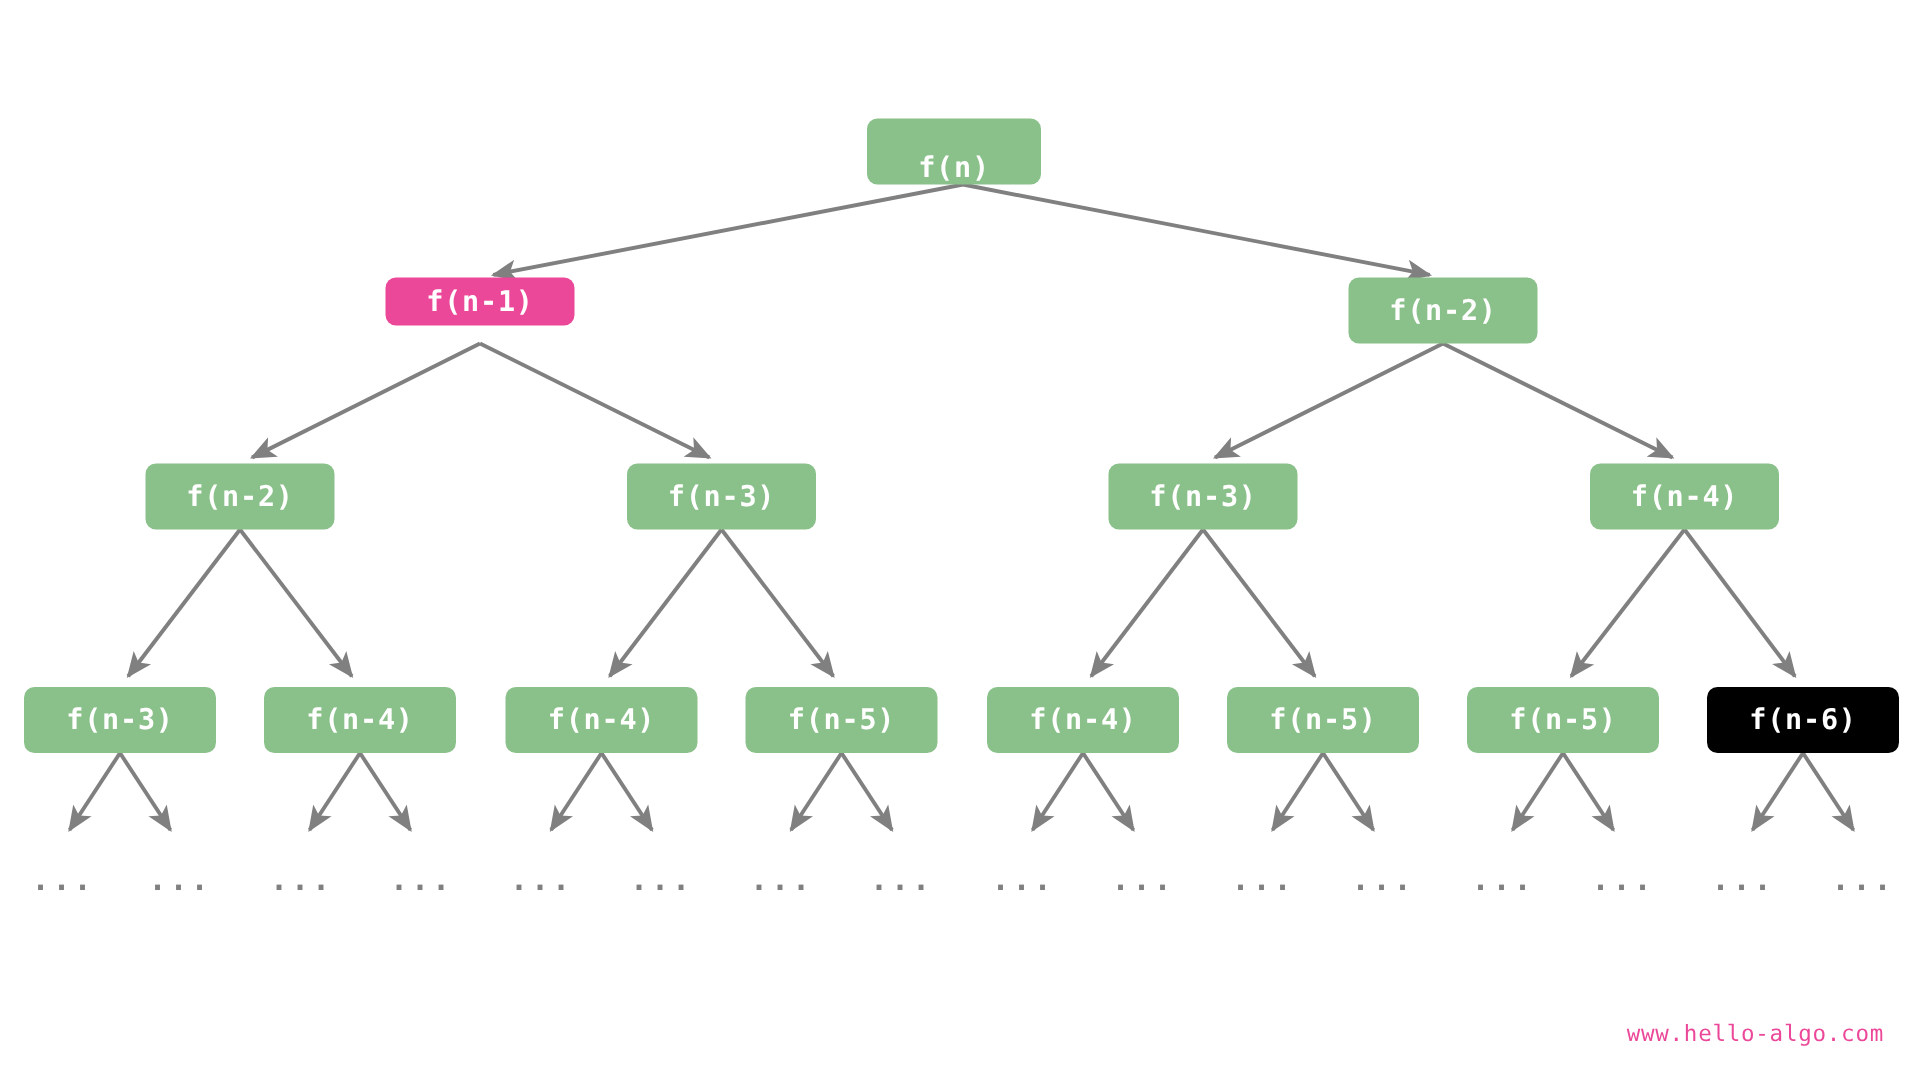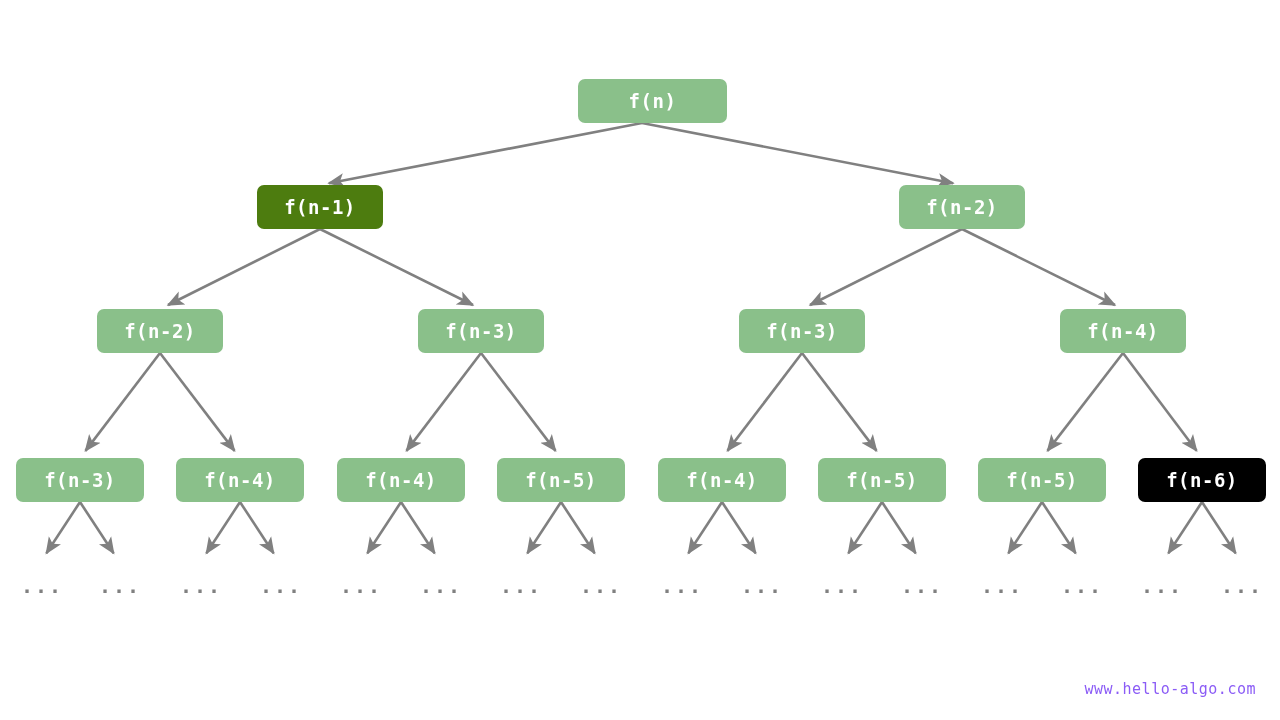--- a/index.html
+++ b/index.html
@@ -106,24 +106,24 @@
         <line x1="882" y1="502" x2="848.3842100584869" y2="553.3083109633619" stroke="#808080" stroke-width="2.6" marker-end="url(#arrowhead)"></line>
         <line x1="882" y1="502" x2="915.6157899415131" y2="553.3083109633619" stroke="#808080" stroke-width="2.6" marker-end="url(#arrowhead)"></line>
         <line x1="1042" y1="502" x2="1008.3842100584869" y2="553.3083109633619" stroke="#808080" stroke-width="2.6" marker-end="url(#arrowhead)"></line>
         <line x1="1042" y1="502" x2="1075.615789941513" y2="553.3083109633619" stroke="#808080" stroke-width="2.6" marker-end="url(#arrowhead)"></line>
         <line x1="1202" y1="502" x2="1168.384210058487" y2="553.3083109633619" stroke="#808080" stroke-width="2.6" marker-end="url(#arrowhead)"></line>
         <line x1="1202" y1="502" x2="1235.615789941513" y2="553.3083109633619" stroke="#808080" stroke-width="2.6" marker-end="url(#arrowhead)"></line>
       </g>
   </svg>
 
   <div id="nodes-group">
-      <div class="node" style="left: 578px; top: 79px; width: 149px; height: 44px; background: rgb(138, 192, 138); color: rgb(255, 255, 255);">
+      <div class="node" style="left: 578px; top: 79px; width: 116px; height: 44px; background: rgb(138, 192, 138); color: rgb(255, 255, 255); align-items: flex-end;">
         <span>f(n)</span>
       </div>
-      <div class="node" style="left: 257px; top: 185px; width: 126px; height: 44px; background: #4d7c0f; color: rgb(255, 255, 255);">
+      <div class="node" style="left: 257px; top: 185px; width: 126px; height: 32px; background: #ec4899; color: rgb(255, 255, 255);">
         <span>f(n-1)</span>
       </div>
       <div class="node" style="left: 899px; top: 185px; width: 126px; height: 44px; background: rgb(138, 192, 138); color: rgb(255, 255, 255);">
         <span>f(n-2)</span>
       </div>
       <div class="node" style="left: 97px; top: 309px; width: 126px; height: 44px; background: rgb(138, 192, 138); color: rgb(255, 255, 255);">
         <span>f(n-2)</span>
       </div>
       <div class="node" style="left: 418px; top: 309px; width: 126px; height: 44px; background: rgb(138, 192, 138); color: rgb(255, 255, 255);">
         <span>f(n-3)</span>
@@ -171,14 +171,14 @@
       <div class="ellipsis" style="left: 682px; top: 586px; color: rgb(128, 128, 128);">...</div>
       <div class="ellipsis" style="left: 762px; top: 586px; color: rgb(128, 128, 128);">...</div>
       <div class="ellipsis" style="left: 842px; top: 586px; color: rgb(128, 128, 128);">...</div>
       <div class="ellipsis" style="left: 922px; top: 586px; color: rgb(128, 128, 128);">...</div>
       <div class="ellipsis" style="left: 1002px; top: 586px; color: rgb(128, 128, 128);">...</div>
       <div class="ellipsis" style="left: 1082px; top: 586px; color: rgb(128, 128, 128);">...</div>
       <div class="ellipsis" style="left: 1162px; top: 586px; color: rgb(128, 128, 128);">...</div>
       <div class="ellipsis" style="left: 1242px; top: 586px; color: rgb(128, 128, 128);">...</div>
     </div>
 
-  <div class="watermark" style="color: #8b5cf6;">www.hello-algo.com</div>
+  <div class="watermark" style="color: #ec4899;">www.hello-algo.com</div>
 </div>
 
 </body></html>

